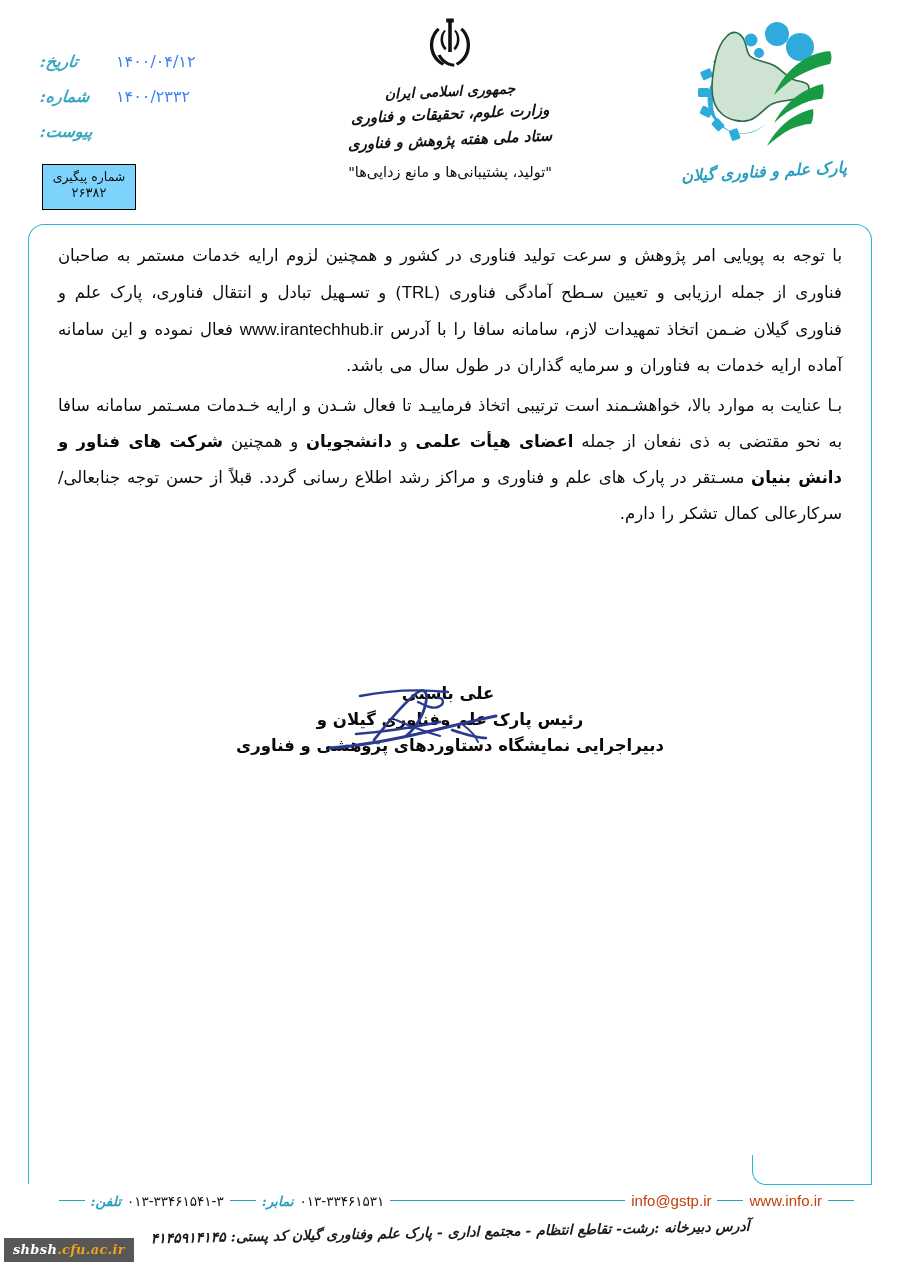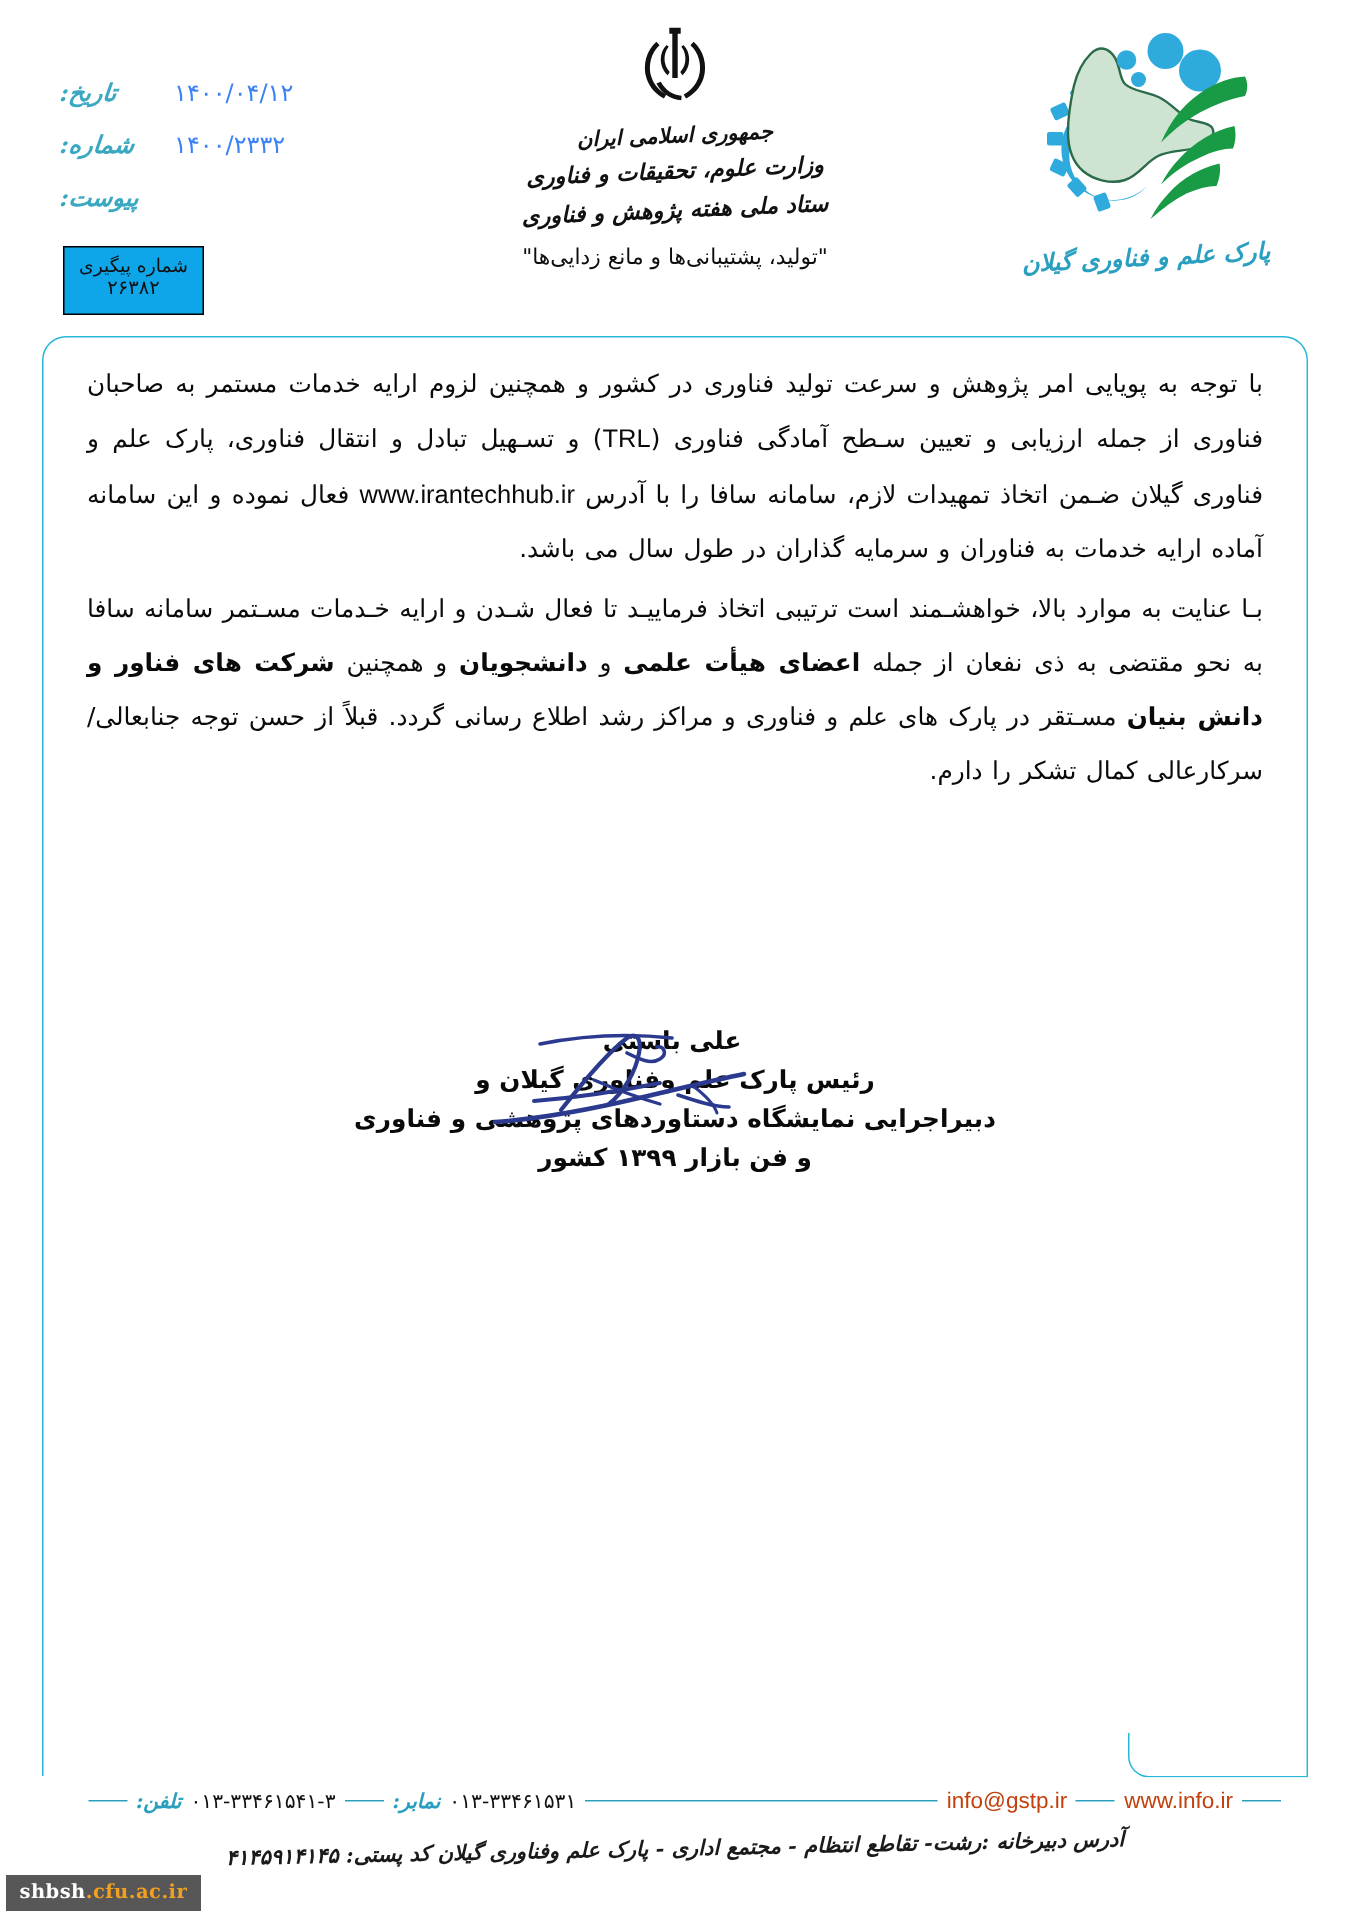--- a/index.html
+++ b/index.html
@@ -67,21 +67,21 @@
     position: absolute;
     top: 164px;
     left: 42px;
     width: 94px;
     min-height: 46px;
     border: 1.6px solid #000;
     box-sizing: border-box;
     padding: 4px 3px 5px 3px;
     text-align: center;
     line-height: 1.25;
-    background: #0ea5e9;
+    background: #7dd3fc;
   }
   .tracking-box .t-label {
     font-size: 12.5px;
     color: #111;
     display: block;
     white-space: nowrap;
   }
   .tracking-box .t-num {
     font-size: 13px;
     color: #111;
@@ -297,25 +297,25 @@
     white-space: nowrap;
     transform: rotate(-1.2deg);
   }
   .watermark {
     position: absolute;
     top: 1238px;
     left: 4px;
     background: #575757;
     padding: 4px 9px 5px 9px;
     font-family: "DejaVu Serif", serif;
+    font-style: italic;
     font-weight: bold;
     font-size: 13px;
     direction: ltr;
     letter-spacing: 0.3px;
-    margin-top: 12px;
   }
   .wm-a { color: #ffffff; }
   .wm-b { color: #f2a01e; }
 </style>
 </head>
 <body>
 
 <div class="page">
 
   <div class="header">
@@ -424,21 +424,20 @@
           <path d="M118 26 C126 30 134 34 140 30 C145 27 143 21 138 22" stroke-width="2.4"></path>
           <path d="M96 44 C110 50 126 56 140 60" stroke-width="2.2"></path>
           <path d="M152 54 C164 58 176 62 186 62" stroke-width="2.4"></path>
           <path d="M162 48 C170 54 176 60 178 66" stroke-width="2"></path>
         </g>
       </svg>
     </span>
     <div class="sig-name">علی باستی</div>
     <div class="sig-role">رئیس پارک علم وفناوری گیلان و</div>
     <div class="sig-role2">دبیراجرایی نمایشگاه دستاوردهای پژوهشی و فناوری</div>
-    <div class="sig-role3">و فن بازار ۱۳۹۹ کشور</div>
   </div>
 
   <div class="footer">
     <div class="footer-line1">
       <span class="f-dash short"></span>
       <span class="f-web">www.info.ir</span>
       <span class="f-dash short"></span>
       <span class="f-web">info@gstp.ir</span>
       <span class="f-dash long"></span>
       <span class="f-val">۰۱۳-۳۳۴۶۱۵۳۱</span>

